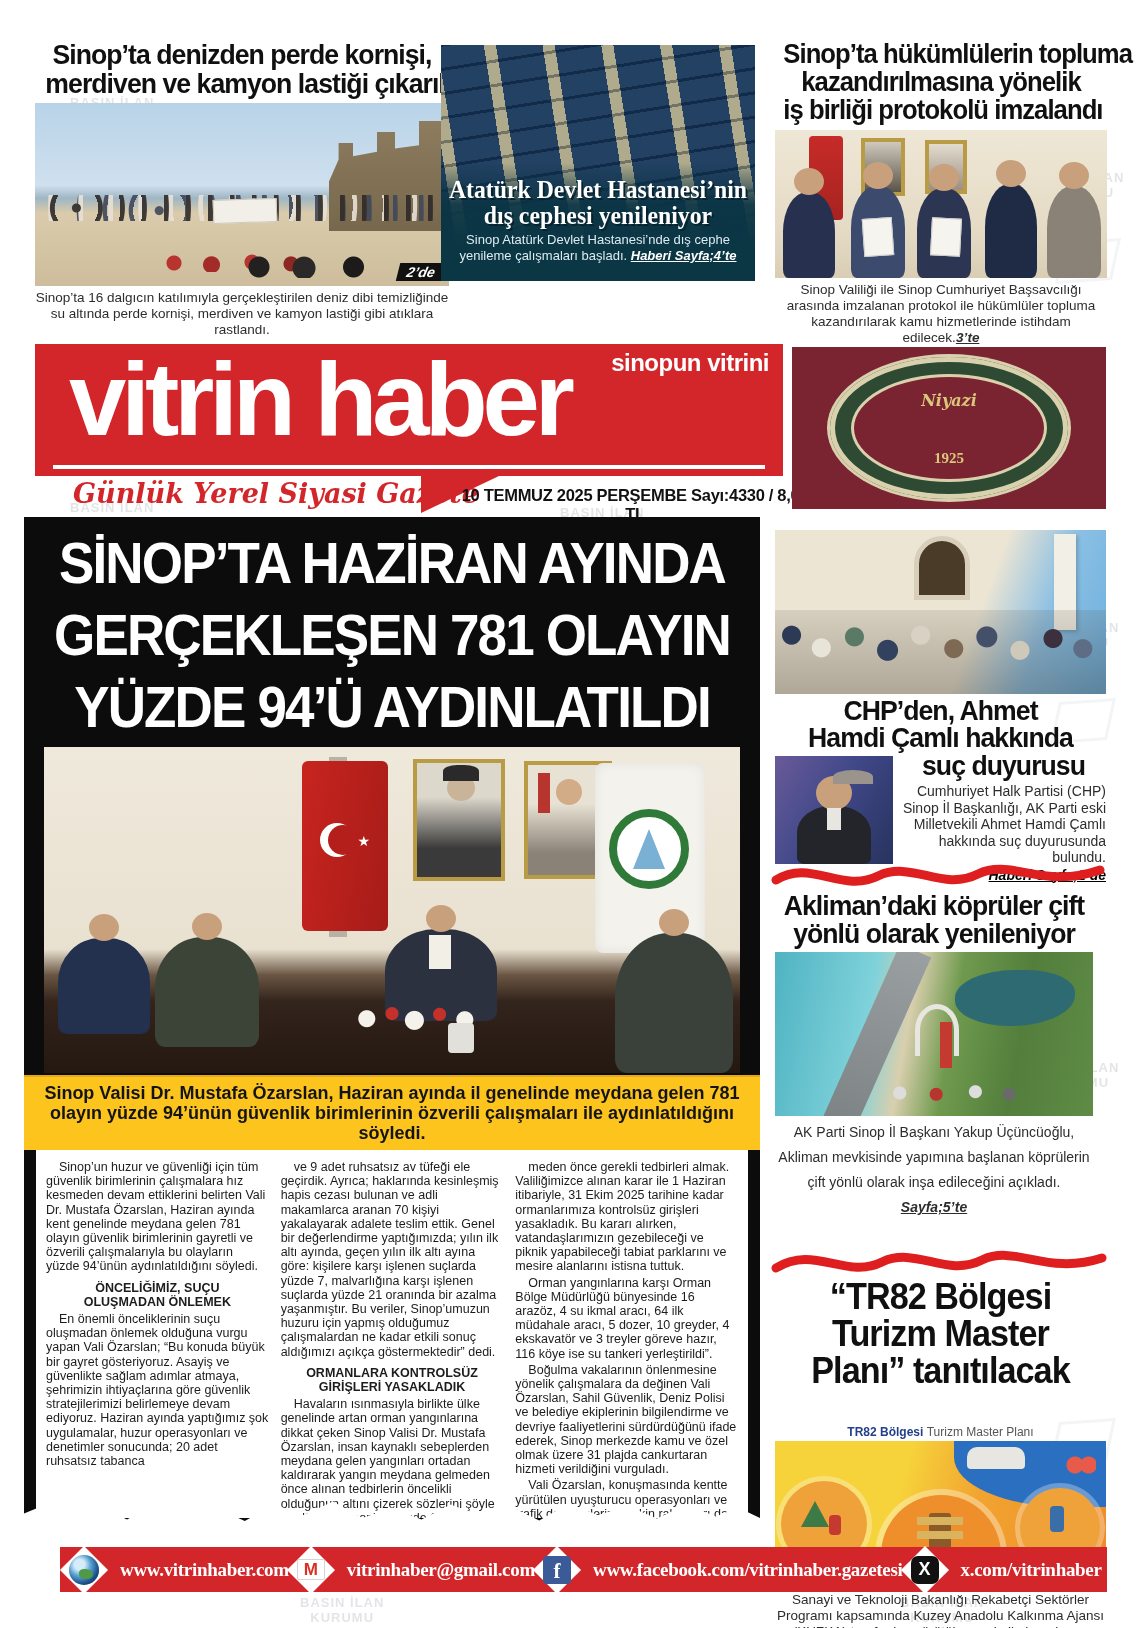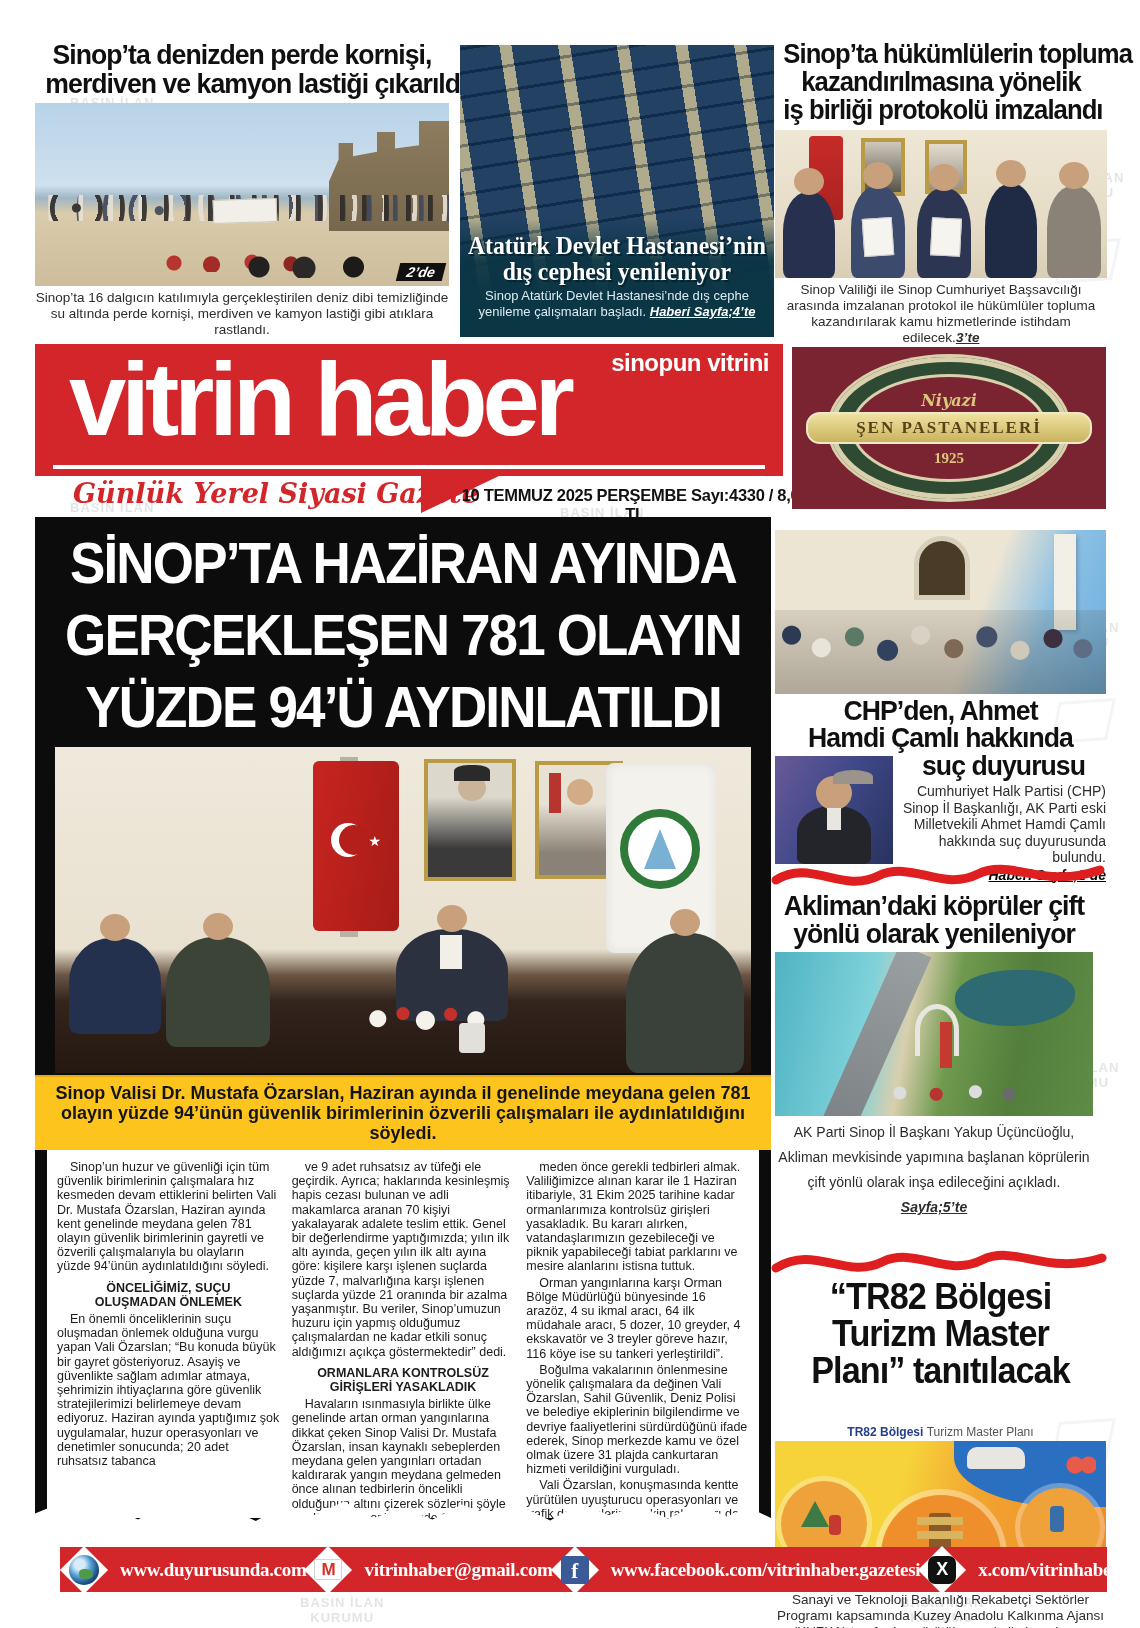--- a/index.html
+++ b/index.html
@@ -22,21 +22,21 @@
   
   .art-tl { position:absolute; left:35px; top:40px; width:414px; }
   .art-tl .hl { font-size:28px; line-height:29px; }
   .tl-photo { position:relative; margin-top:5px; height:183px; overflow:hidden;
       background:linear-gradient(#b8d3e8 0%, #cfe0ee 45%, #9fb6c4 52%, #d9cbab 60%, #cdbd9c 100%); }
   .badge-2de { position:absolute; right:5px; bottom:5px; background:#101010; color:#fff;
       font-weight:bold; font-style:italic; font-size:14px; padding:1px 9px; transform:skewX(-14deg); }
   .art-tl .cap { margin-top:4px; }
 
   
-  .art-tm { position:absolute; left:460px; top:45px; width:314px; height:292px; overflow:hidden;
+  .art-tm { position:absolute; left:441px; top:45px; width:314px; height:236px; overflow:hidden;
       background:linear-gradient(200deg, #bcd8e8 0%, #8fb8d6 30%, #3c6a90 70%, #1d3a55 100%); }
   .tm-building { position:absolute; left:-18%; top:-12%; width:130%; height:105%;
       transform:rotate(-9deg); transform-origin:center;
       background:repeating-linear-gradient(90deg, #c9bd92 0 12px, #1b3a60 12px 58px);
       box-shadow: inset 0 0 0 1000px rgba(10,40,70,.15); }
   .tm-building:after { content:""; position:absolute; inset:0;
       background:repeating-linear-gradient(0deg, rgba(5,20,40,.35) 0 3px, rgba(255,255,255,.05) 3px 24px); }
   .tm-overlay { position:absolute; left:0; right:0; bottom:0; height:118px; padding-top:14px;
       background:linear-gradient(rgba(10,52,68,0), rgba(10,52,68,.92) 35%, #0b3644 70%); }
   .tm-overlay .hl { color:#fff; font-family:"Liberation Serif", serif; font-size:25px; line-height:26px;
@@ -81,21 +81,21 @@
   .ad-band { position:absolute; left:-48px; right:-48px; top:50%; transform:translateY(-50%); height:32px;
       background:linear-gradient(#efe2a0, #c9b35e); border-radius:14px; border:2px solid #efe8c8;
       display:flex; align-items:center; justify-content:center; }
   .ad-band span { color:#5a4218; font-weight:bold; font-size:17px; letter-spacing:2px; font-family:"Liberation Serif", serif; }
   .ad-top { position:absolute; top:14px; width:100%; text-align:center; color:#d9c87c;
       font-style:italic; font-weight:bold; font-size:16px; font-family:"DejaVu Serif", serif; }
   .ad-year { position:absolute; bottom:12px; width:100%; text-align:center; color:#d9c87c;
       font-weight:bold; font-size:15px; font-family:"Liberation Serif", serif; }
 
   
-  .main { position:absolute; left:35px; top:517px; width:736px; height:1009px; background:#0c0c0c; }
+  .main { position:absolute; left:24px; top:517px; width:736px; height:1009px; background:#0c0c0c; }
   .main-hl { padding-top:10px; }
   .main-hl .ln { display:block; color:#fff; font-weight:bold; font-size:57px; line-height:72px;
       letter-spacing:-2px; text-align:center; transform:scaleX(.93); white-space:nowrap; }
   .main-photo { position:relative; margin:4px 20px 0; height:326px; overflow:hidden;
       background:linear-gradient(#efe9dc 0%, #e9e1d0 62%, #6a5543 70%, #33241c 78%, #241811 100%); }
   .yellow-bar { margin-top:2px; background:#fcc41c; border-top:2px solid #e5a918; padding:6px 6px 7px; }
   .yellow-bar .cap { font-weight:bold; font-size:18px; line-height:20px; color:#141414; }
   .body-box { margin:0 12px; background:#fff; padding:10px 10px 0; }
   .cols { display:flex; gap:12px; height:358px; overflow:hidden; }
   .col { flex:1; font-size:12.5px; line-height:14.2px; color:#1c1c1c; }
@@ -258,23 +258,20 @@
     </div>
     <div class="mast-wedge"></div>
     <span class="mast-script">Günlük Yerel Siyasi Gazete</span>
     <span class="mast-date">10 TEMMUZ 2025 PERŞEMBE Sayı:4330 / 8,00 TL</span>
   </section>
 
   <aside class="ad-box">
     <div class="ad-oval">
       <div class="ad-oval-in">
         <span class="ad-top">Niyazi</span>
-        <div class="ad-band">
-          <span>ŞEN PASTANELERİ</span>
-        </div>
         <span class="ad-year">1925</span>
       </div>
     </div>
   </aside>
 
   <section class="main">
     <h1 class="main-hl">
       <span class="ln">SİNOP’TA HAZİRAN AYINDA</span>
       <span class="ln">GERÇEKLEŞEN 781 OLAYIN</span>
       <span class="ln">YÜZDE 94’Ü AYDINLATILDI</span>
@@ -427,21 +424,21 @@
     <p class="cap"><span>Avrupa Birliği ve Türkiye Cumhuriyeti finansmanıyla Sanayi ve Teknoloji Bakanlığı Rekabetçi Sektörler Programı kapsamında Kuzey Anadolu Kalkınma Ajansı (KUZKA) tarafından yürütülen proje ile hazırlanan “TR82 Bölgesi Turizm Master Planı” düzenlenecek etkinlikle kamuoyuna tanıtılacak.</span><span class="ref">6’da</span></p>
   </article>
 
   <footer class="footer">
     <div class="f-item">
       <span class="f-diamond">
           <span class="f-ic ic-globe">
             <i></i>
           </span>
         </span>
-      <span class="f-label">www.duyurusunda.com</span>
+      <span class="f-label">www.vitrinhaber.com</span>
     </div>
     <div class="f-item">
       <span class="f-diamond">
           <span class="f-ic ic-gmail">M</span>
         </span>
       <span class="f-label">vitrinhaber@gmail.com</span>
     </div>
     <div class="f-item">
       <span class="f-diamond">
           <span class="f-ic ic-fb">f</span>

